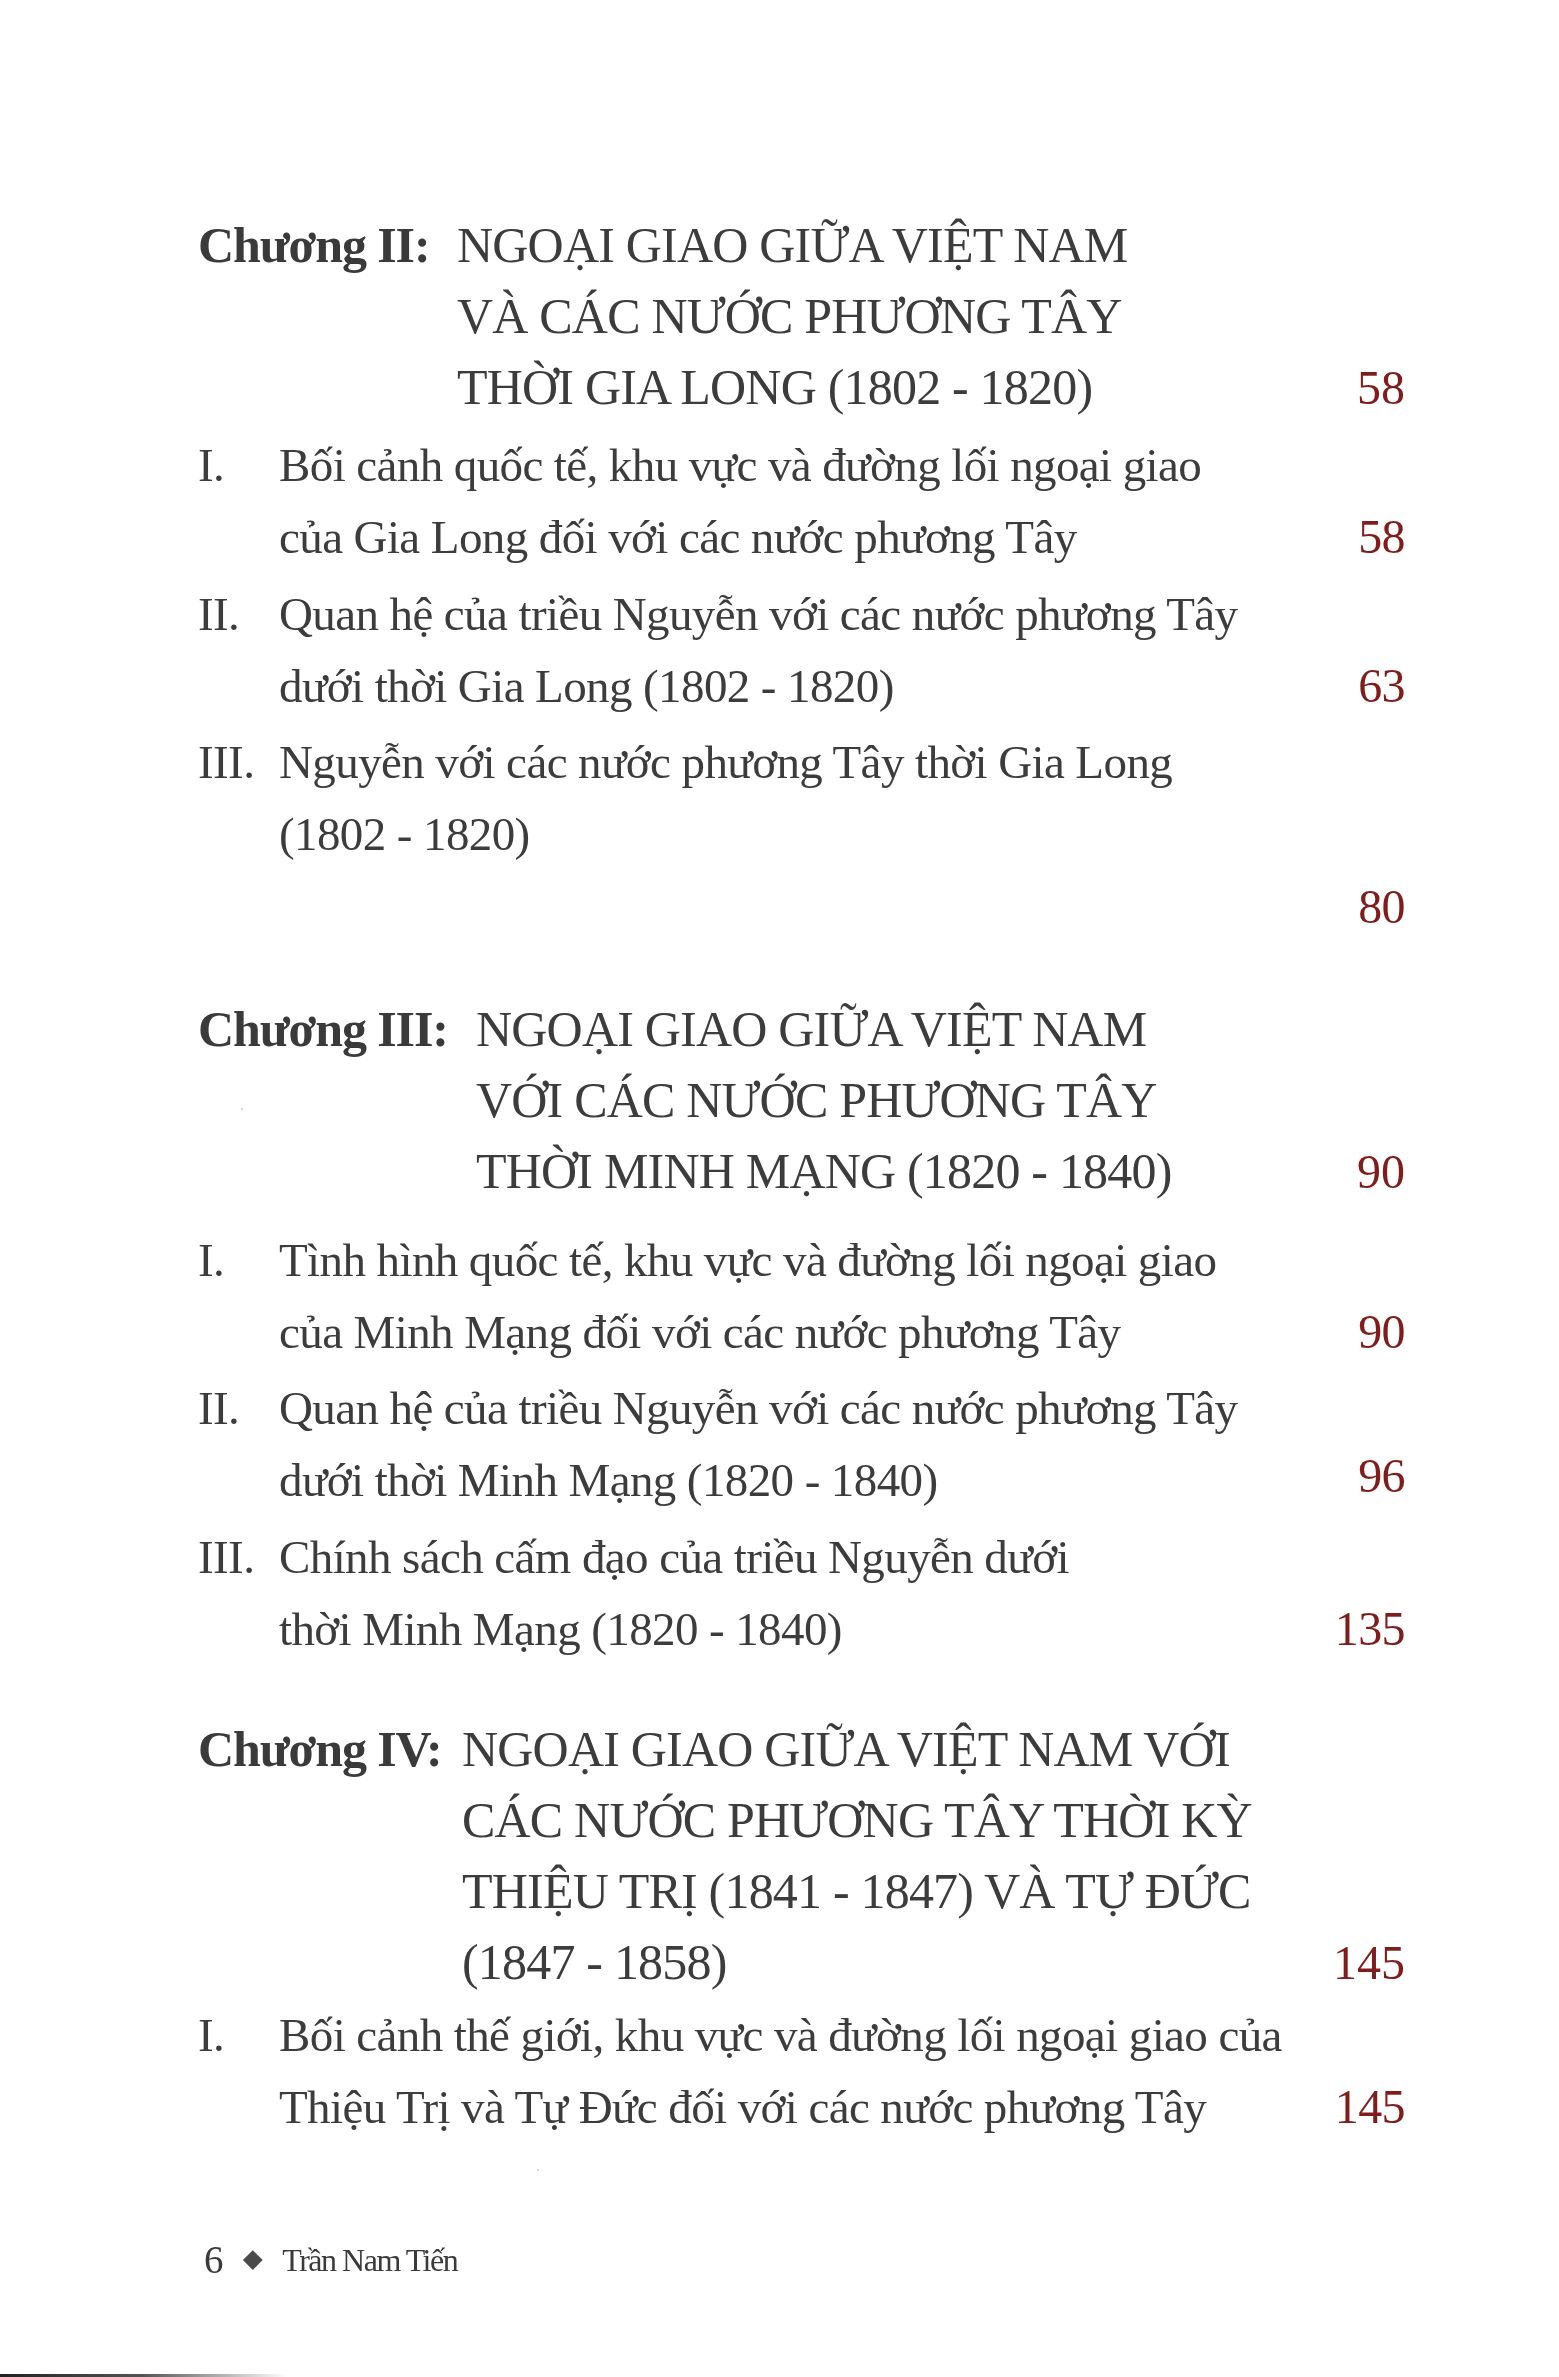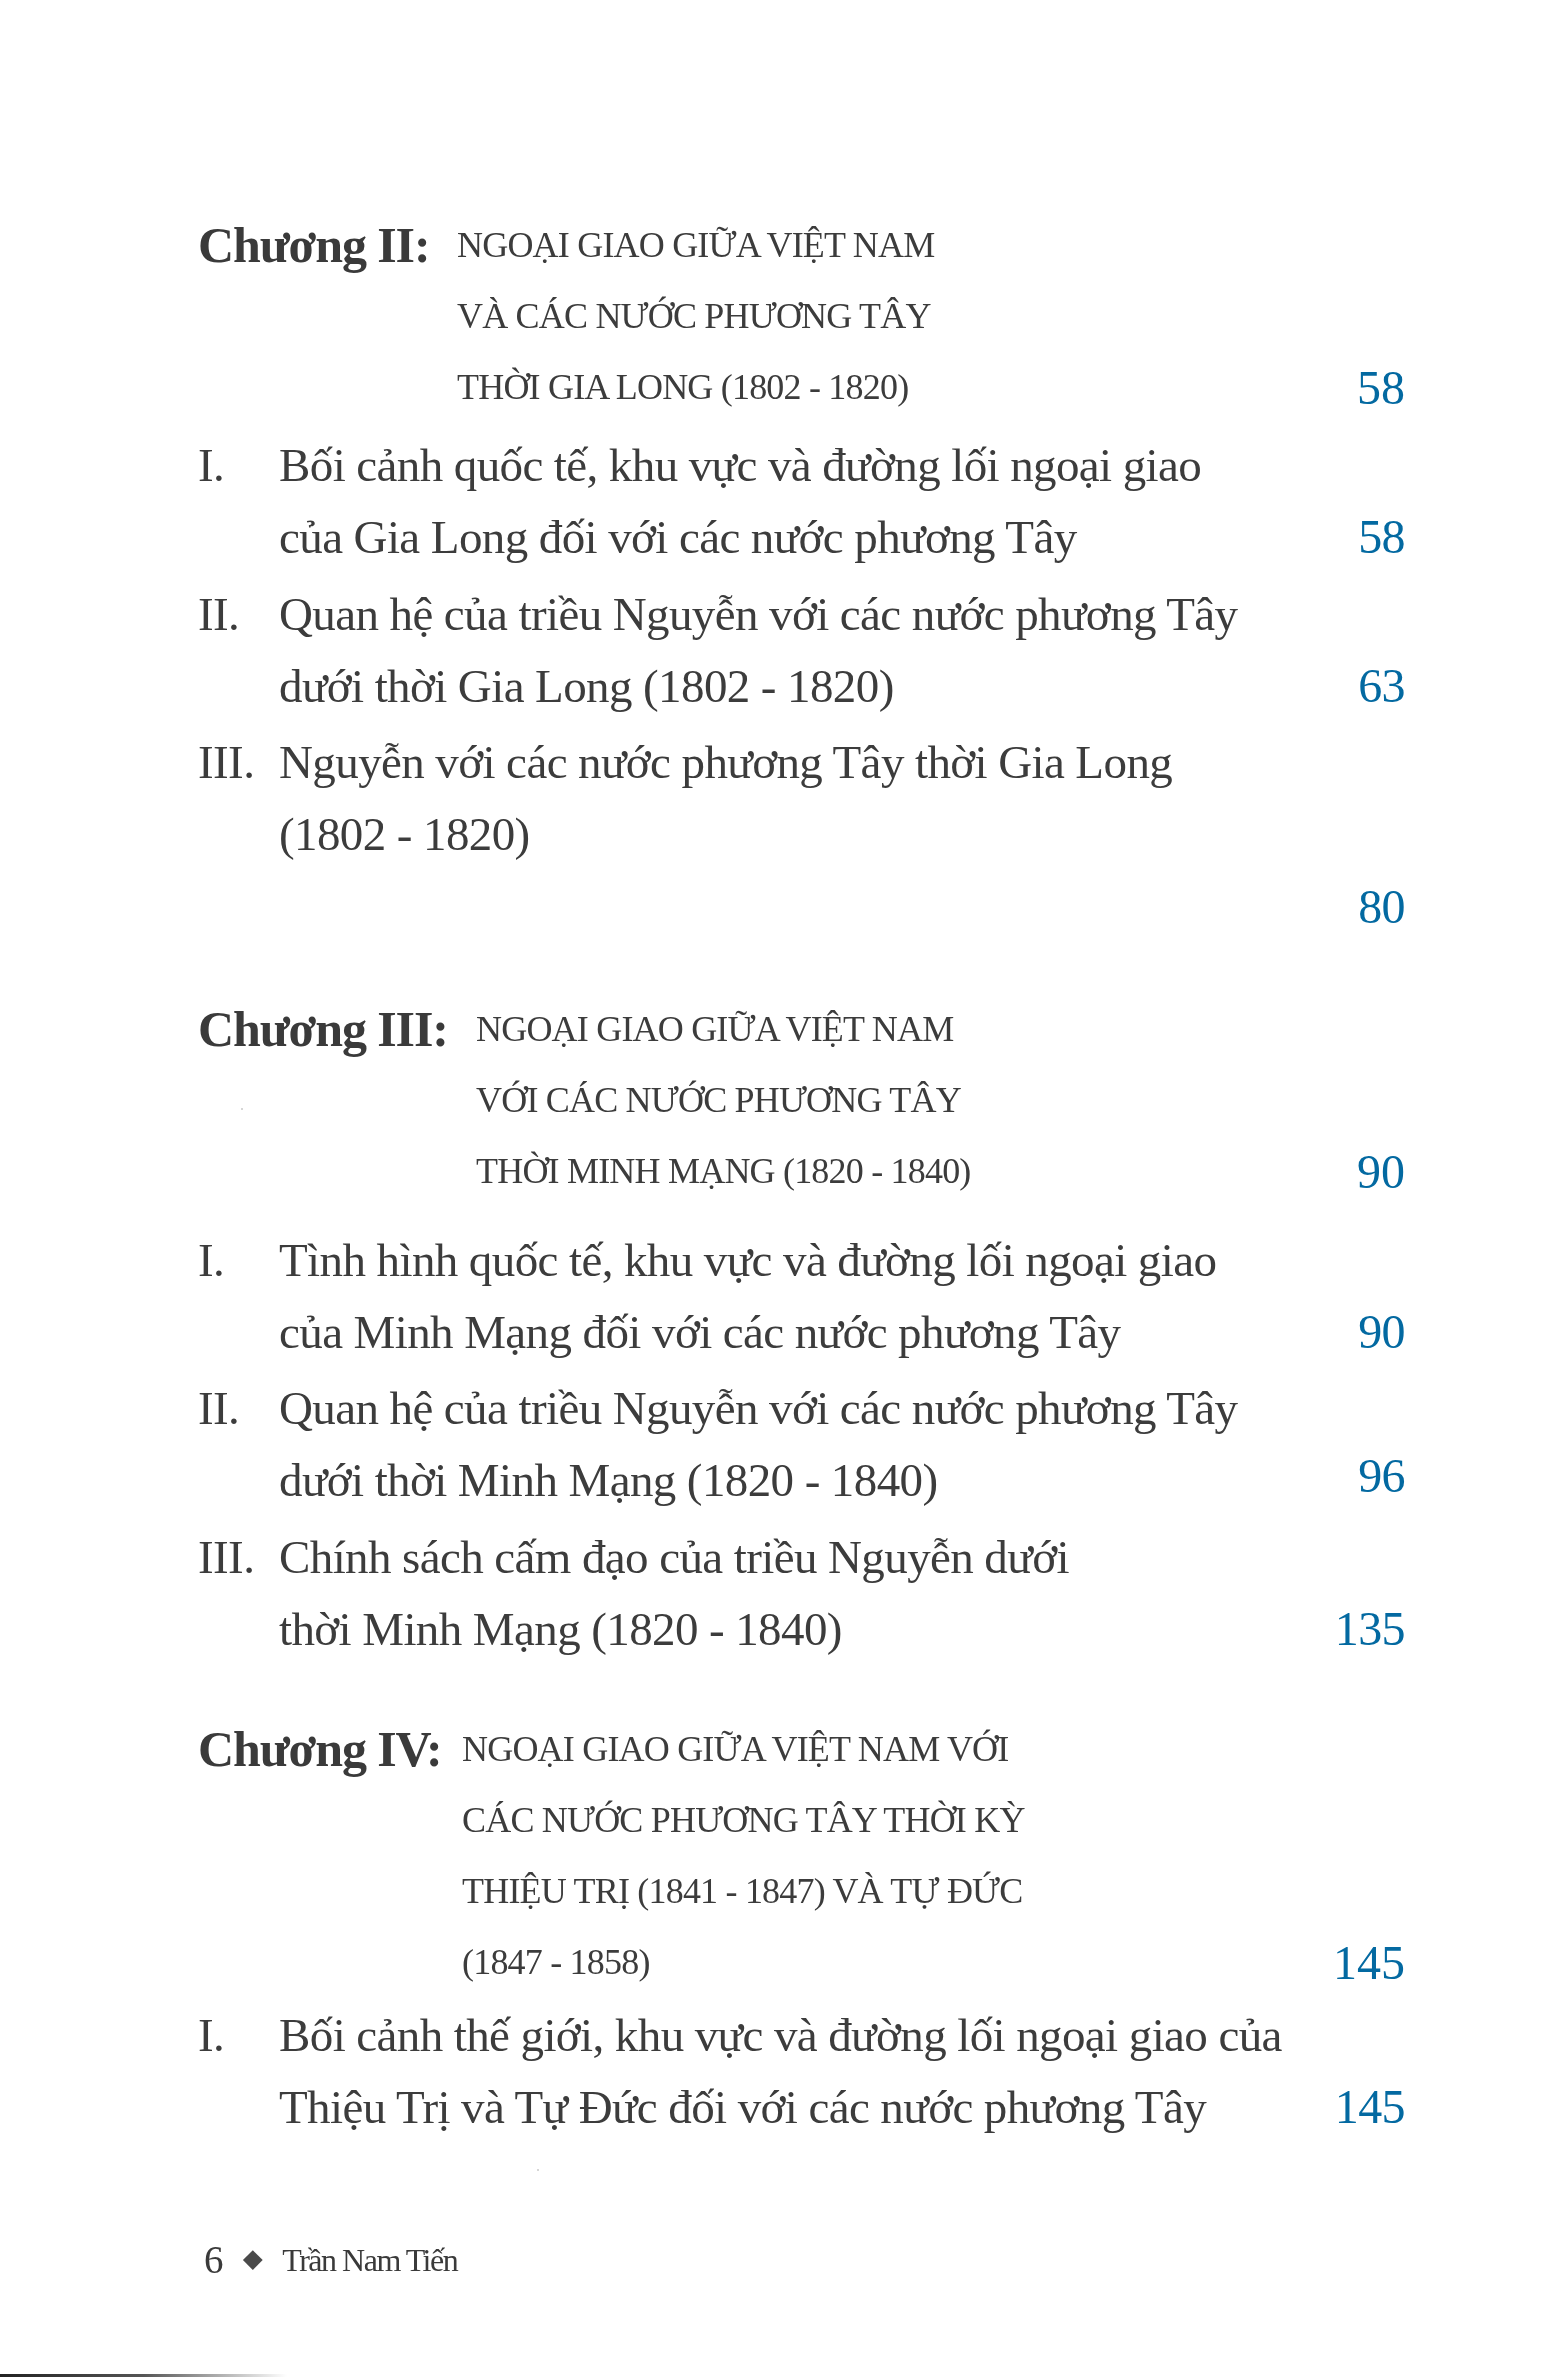--- a/index.html
+++ b/index.html
@@ -32,36 +32,36 @@
     }
     .chapter-label {
       font-weight: bold;
       font-size: 50px;
       line-height: 71px;
       letter-spacing: -1.1px;
       white-space: nowrap;
       color: #3a3a3a;
     }
     .chapter-title {
-      font-size: 36px;
+      font-size: 50px;
       line-height: 71px;
       letter-spacing: -0.8px;
       flex: 1;
       position: relative;
     }
     .chapter-title .line {
       display: block;
       white-space: nowrap;
     }
     .page-num {
       position: absolute;
       right: 0;
       font-size: 48px;
       line-height: 71px;
-      color: #0369a1;
+      color: #7f1d1d;
     }
     .item {
       position: absolute;
       left: 198px;
       width: 1207px;
       font-size: 47px;
       line-height: 72px;
       letter-spacing: -0.6px;
     }
     .item .numeral {

